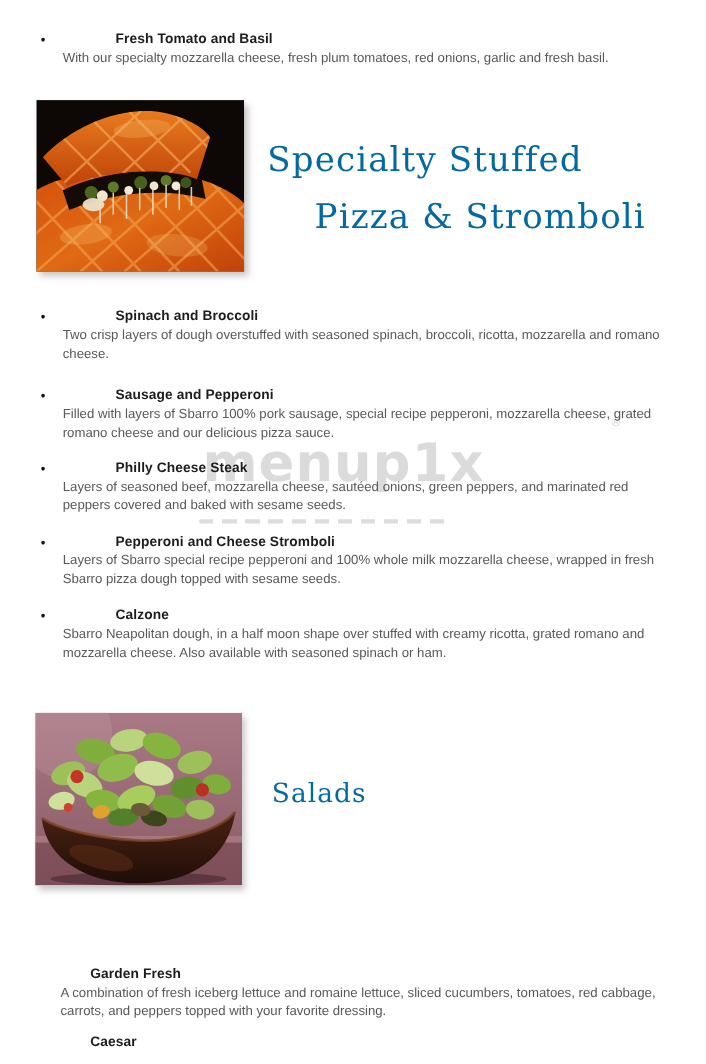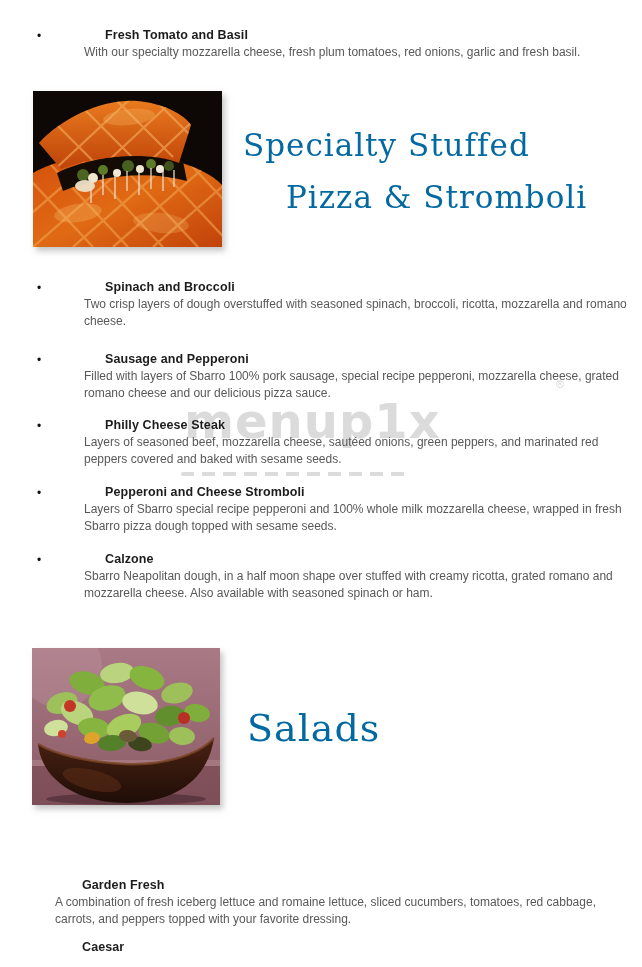--- a/index.html
+++ b/index.html
@@ -4,36 +4,36 @@
 <style>
   html,body{margin:0;padding:0;background:#fff;}
   .page{position:relative;width:642px;height:967px;background:#ffffff;
         font-family:"Liberation Sans","DejaVu Sans",sans-serif;overflow:hidden;}
 
   
   .item{position:absolute;left:0;width:642px;z-index:2;}
   .bullet{position:absolute;left:37px;top:2px;font-size:12px;color:#111;}
   .item-name{margin-left:57px;font-size:12.5px;font-weight:bold;color:#1c1c1c;
              line-height:17px;letter-spacing:.1px;padding-left:48px;}
-  .item-desc{margin-left:84px;width:558px;font-size:12px;color:#58585a;line-height:16.5px;}
+  .item-desc{margin-left:57px;width:558px;font-size:12px;color:#58585a;line-height:16.5px;}
   .plain .item-name{margin-left:34px;margin-top:44px;}
   .plain .item-desc{margin-left:55px;width:545px;}
 
   
   .photo{position:absolute;margin:0;padding:0;box-shadow:3px 4px 6px rgba(150,150,150,.55);z-index:1;}
   .photo svg{display:block;}
   .photo-pizza{left:33px;top:91px;width:189px;height:156px;}
   .photo-salad{left:32px;top:648px;width:188px;height:157px;}
 
   
   .script-heading{position:absolute;font-family:"DejaVu Serif","Liberation Serif",serif;
                   color:#0369a1;z-index:2;line-height:1;letter-spacing:1px;}
   .sh-line1{left:243px;top:130px;font-size:31px;}
   .sh-line2{left:246px;top:182px;font-size:31px;margin-left:40px;}
-  .sh-salads{left:247px;top:709px;font-size:38px;}
+  .sh-salads{left:247px;top:709px;font-size:24px;}
 
   
   .watermark{position:absolute;left:184px;top:393px;font-size:48px;font-weight:bold;
              color:#cccccc;opacity:.7;letter-spacing:1px;z-index:0;
              font-family:"DejaVu Sans",sans-serif;text-align:right;}
   .watermark-reg{position:absolute;left:556px;top:378px;font-size:11px;color:#c9c9c9;
                  opacity:.8;z-index:0;}
   .watermark-tagline{position:absolute;left:181px;top:472px;width:224px;height:4px;
                  background:repeating-linear-gradient(90deg,#d6d6d6 0 13px,transparent 13px 21px);
                  opacity:.85;z-index:0;border-radius:2px;}

